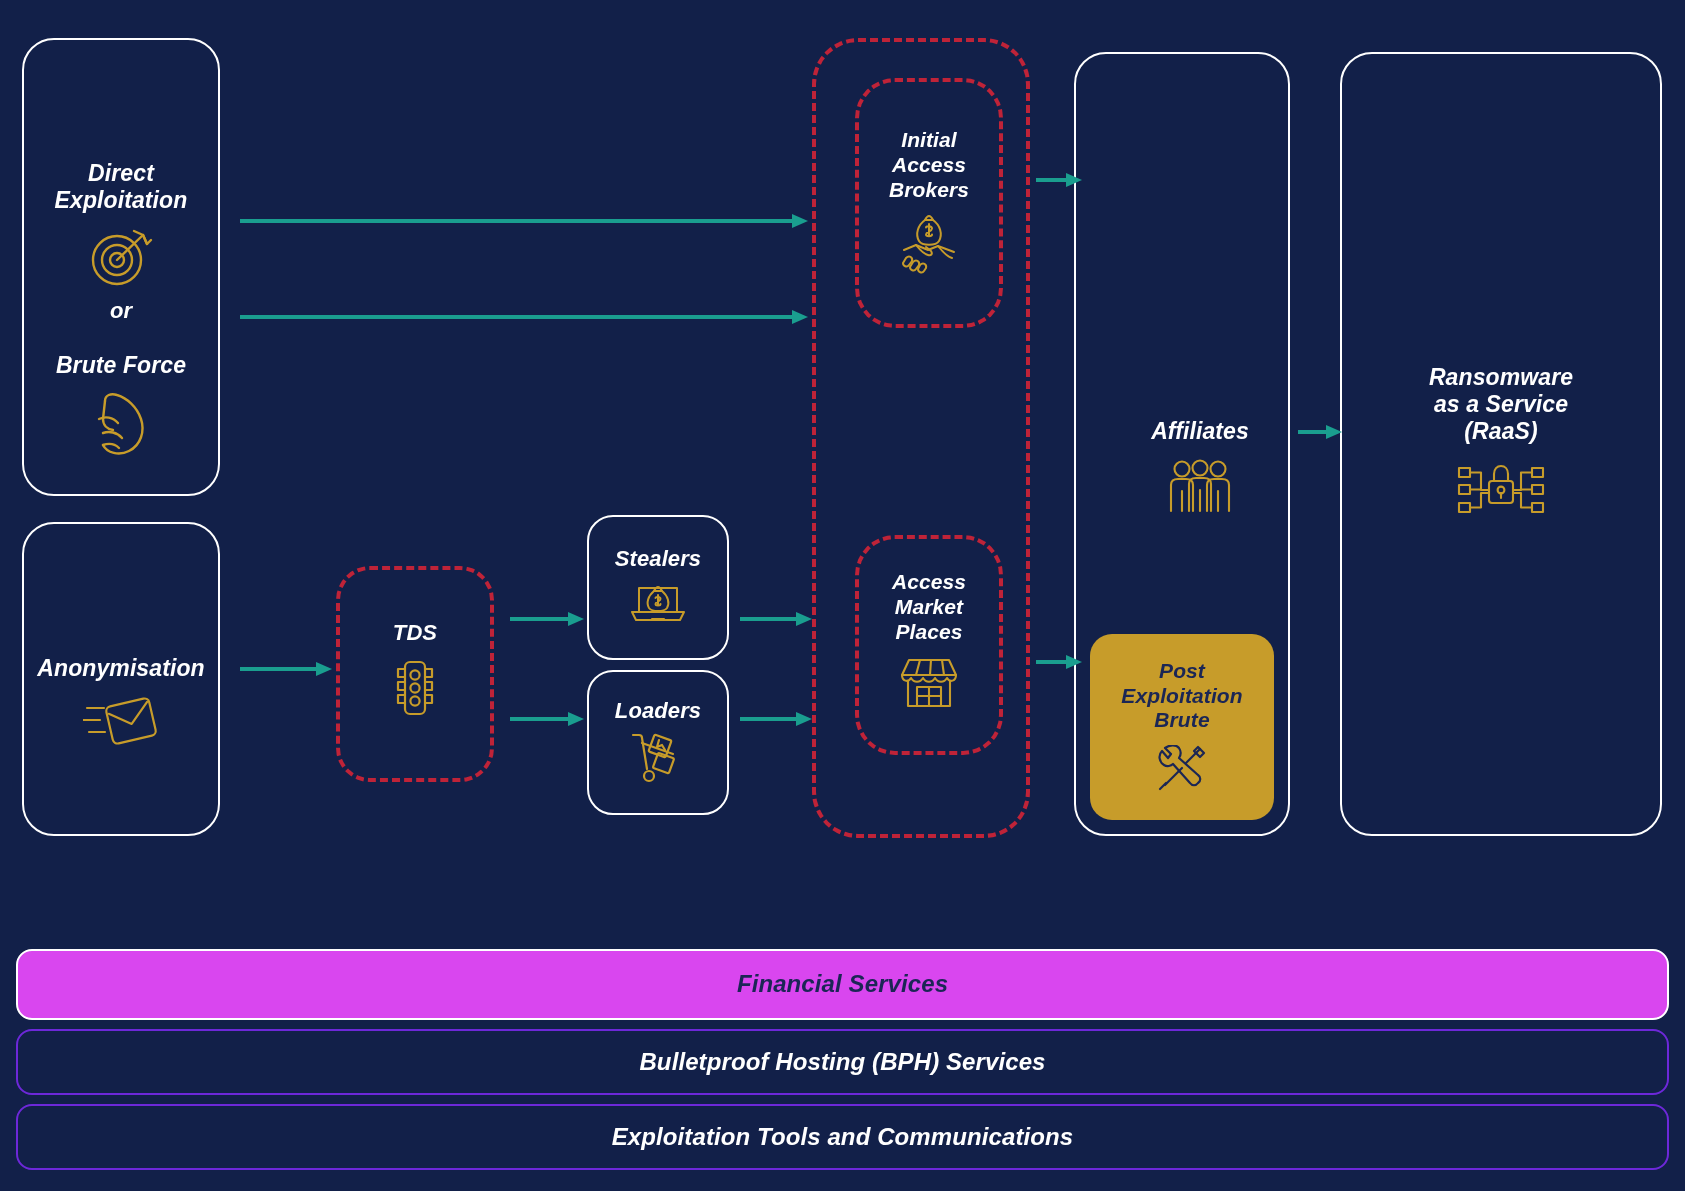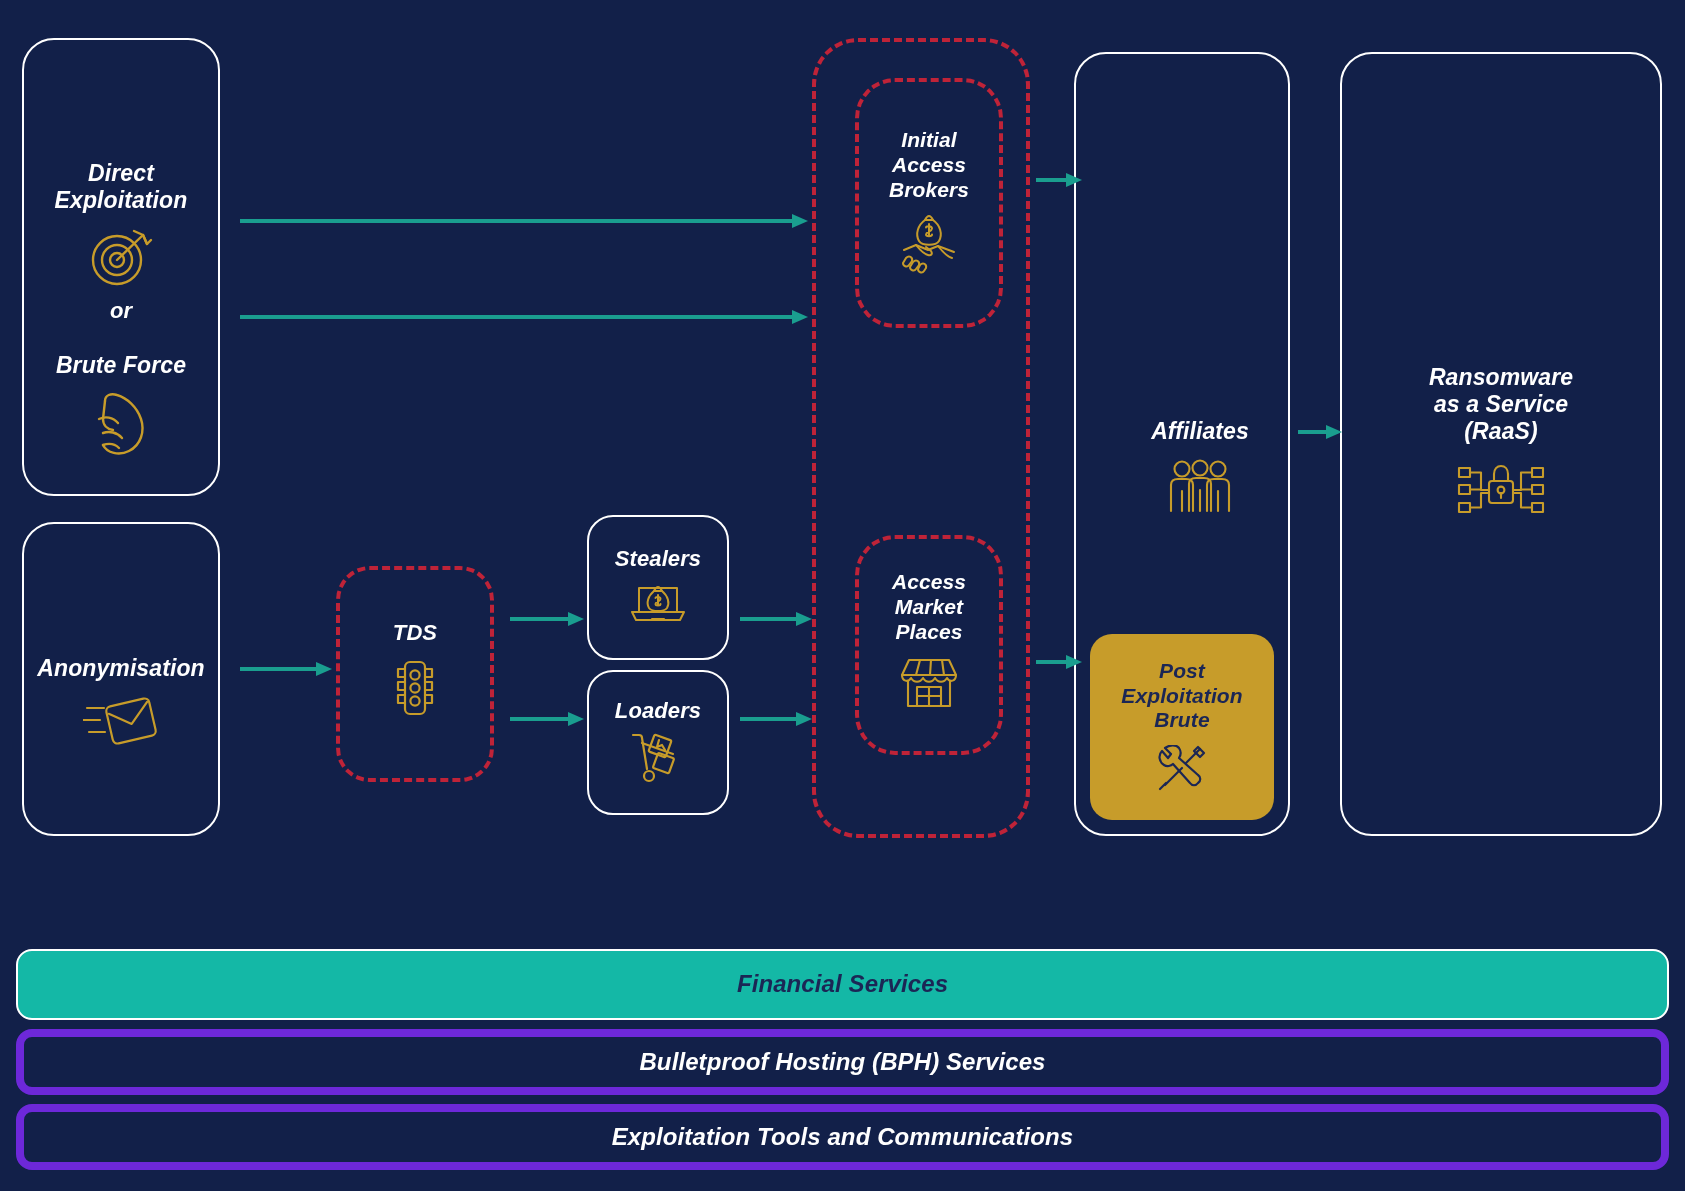--- a/index.html
+++ b/index.html
@@ -70,26 +70,26 @@
   
   .bar {
     position: absolute;
     box-sizing: border-box;
     border-radius: 16px;
     display: flex;
     align-items: center;
     justify-content: center;
   }
   .bar.solid {
-    background: #14b8a6;
+    background: #d946ef;
     border: 2px solid #ffffff;
   }
   .bar.outline {
     background: transparent;
-    border: 8px solid #6d28d9;
+    border: 2px solid #6d28d9;
   }
   .bar .label { font-size: 24px; }
 
   .gold-box {
     position: absolute;
     box-sizing: border-box;
     background: #c79c2a;
     border-radius: 22px;
     display: flex;
     flex-direction: column;

